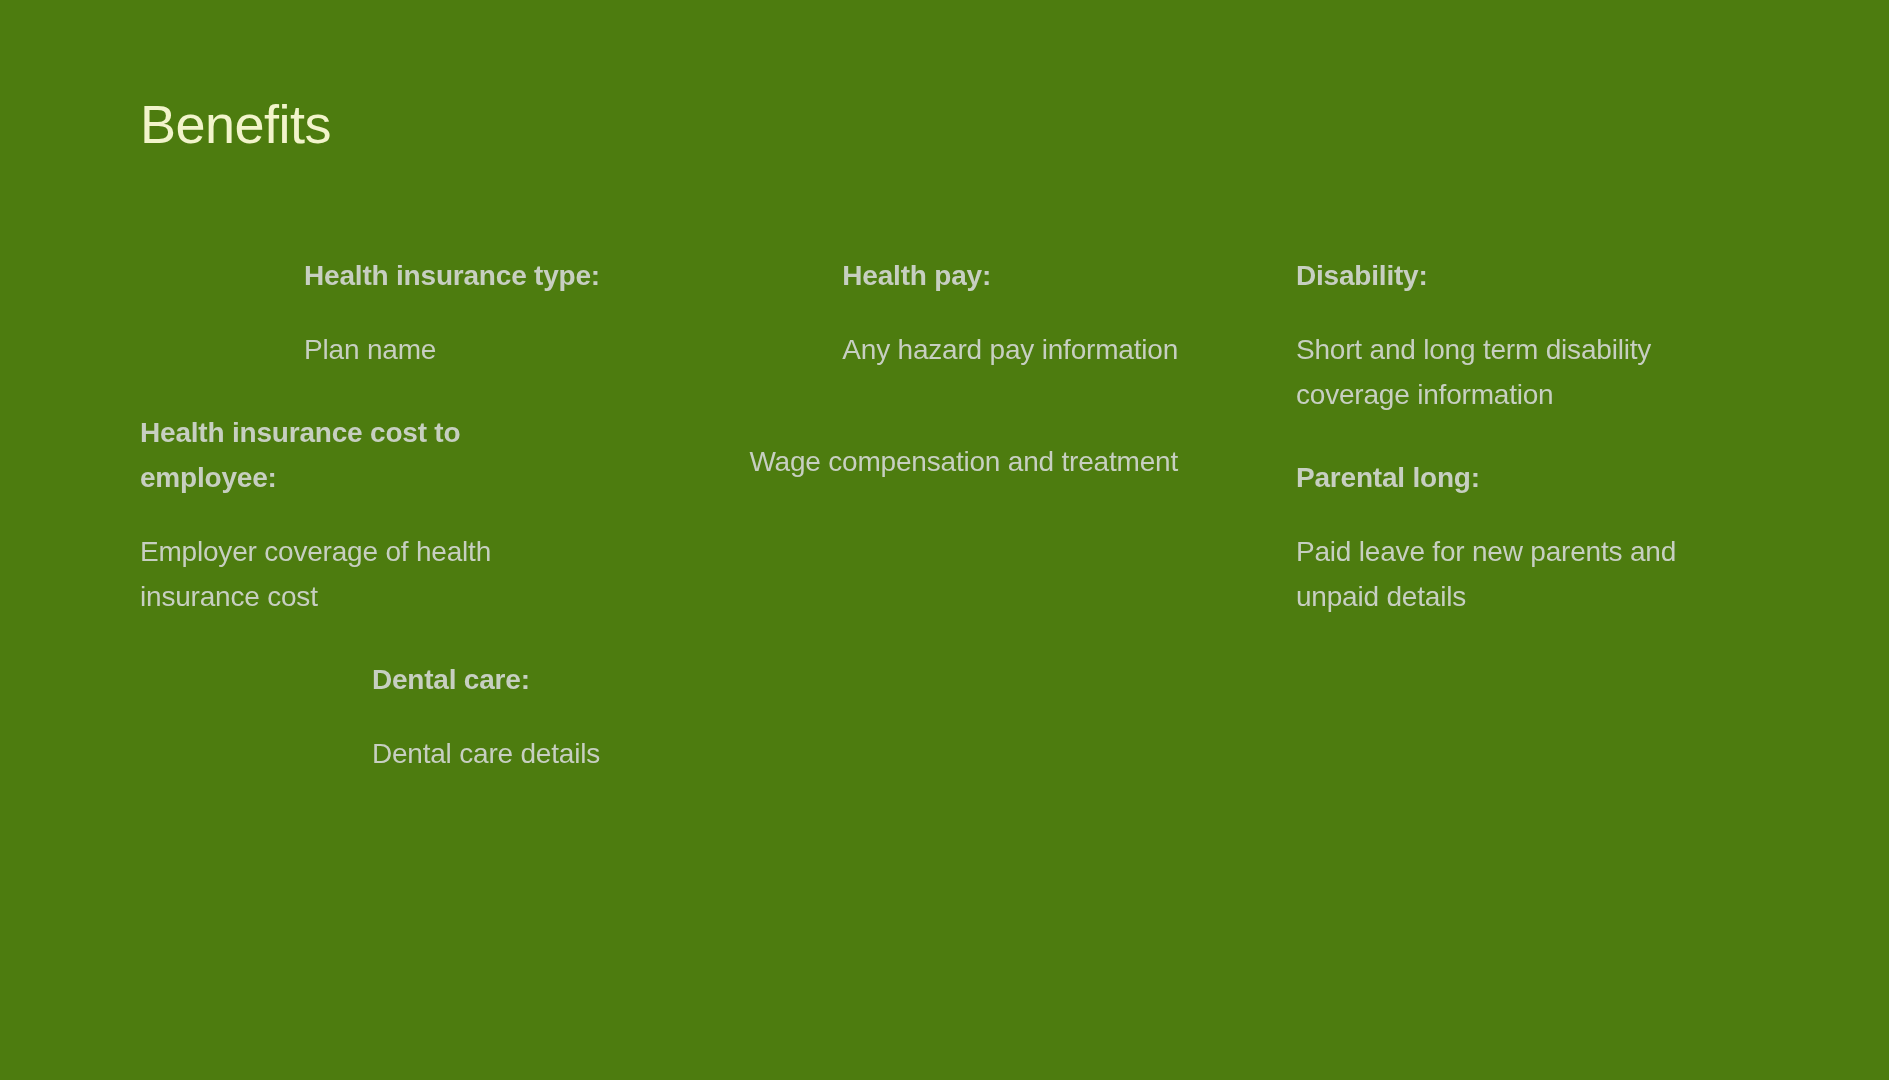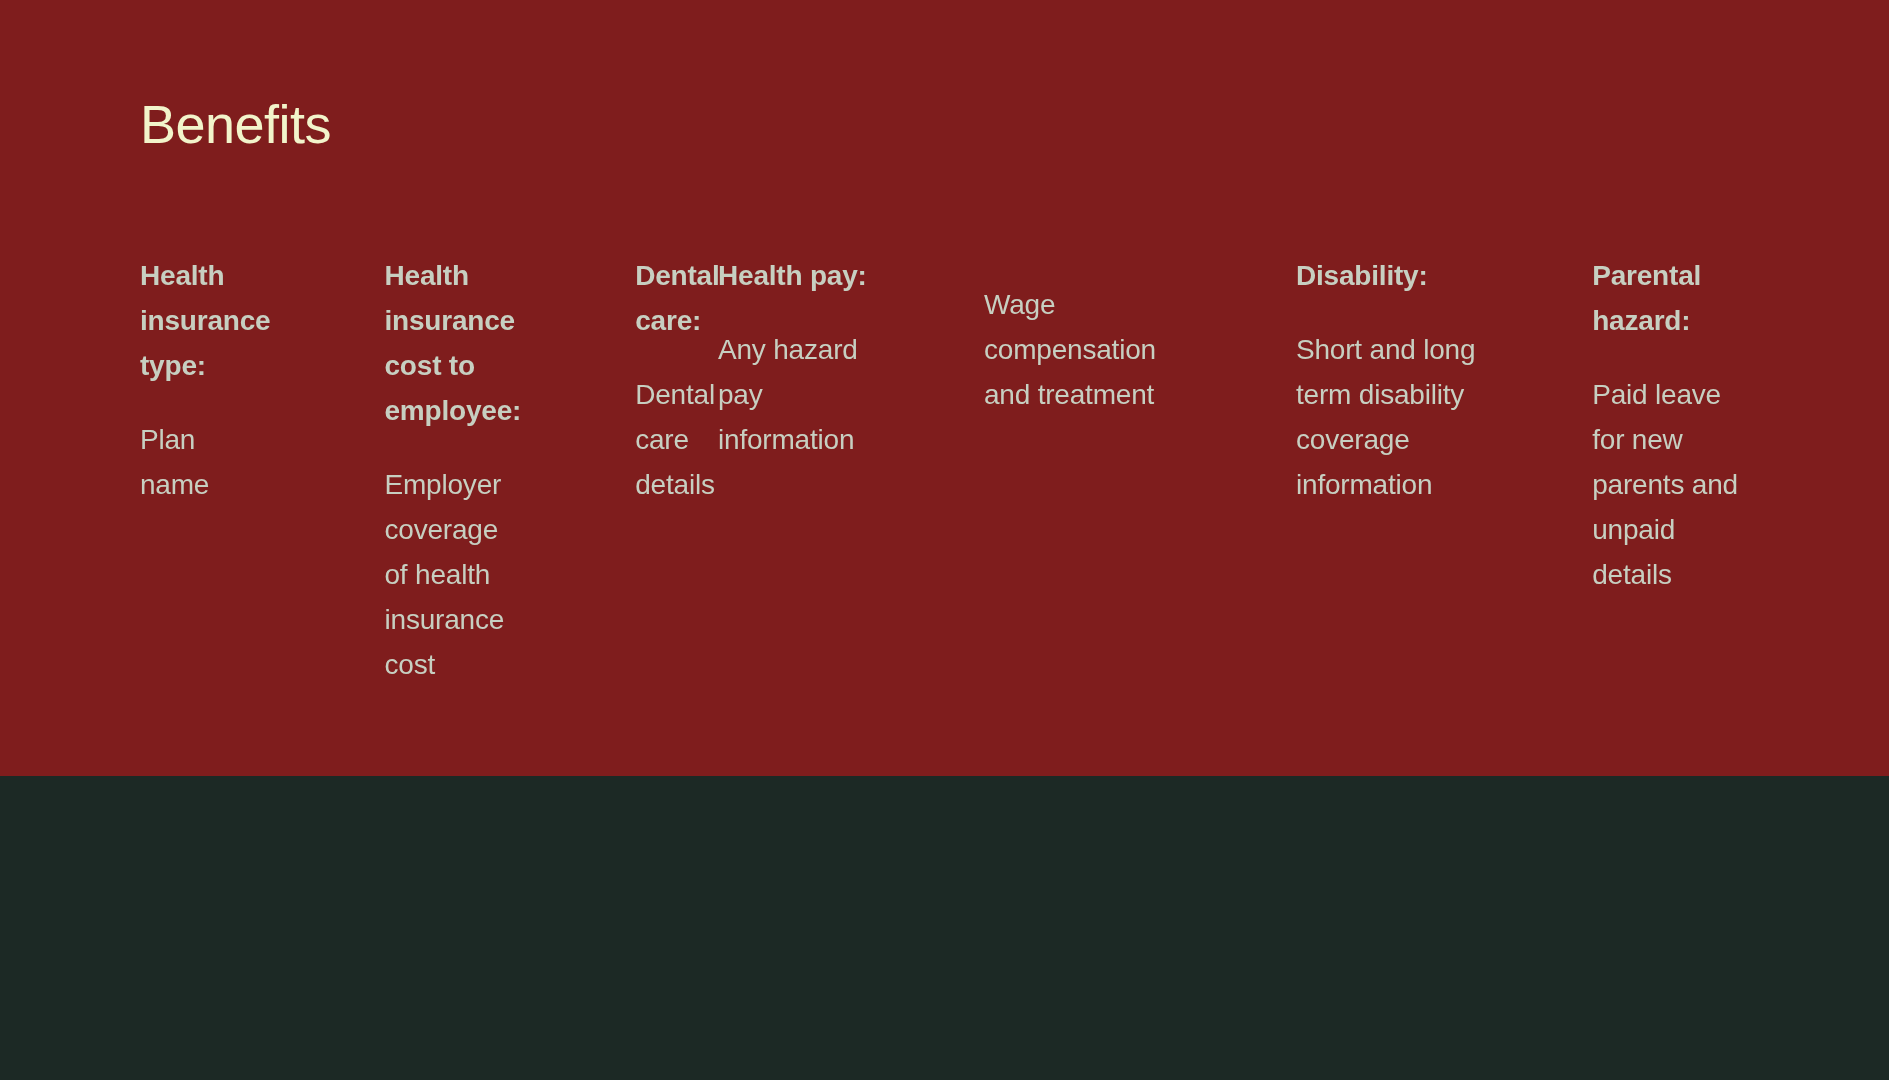--- a/index.html
+++ b/index.html
@@ -3,44 +3,45 @@
 <meta charset="utf-8">
 <style>
   html, body {
     margin: 0;
     padding: 0;
     background: #1c2925;
   }
   .slide {
     position: relative;
     width: 1889px;
-    height: 776px;
-    background: #7f1d1d;
+    height: 1080px;
+    background: #4d7c0f;
     box-sizing: border-box;
     padding: 92px 120px 0 140px;
     overflow: hidden;
     font-family: "Liberation Sans", sans-serif;
   }
   .slide-title {
     margin: 0 0 96px 0;
     font-size: 54px;
     line-height: 1.2;
     font-weight: 400;
     letter-spacing: -0.5px;
     color: #f2f4cb;
   }
   .benefits-grid {
     display: grid;
     grid-template-columns: repeat(3, 460px);
     column-gap: 118px;
   }
   .benefits-column {
     display: flex;
-    flex-direction: row;
-    gap: 114px;
+    flex-direction: column;
+    gap: 38px;
+    align-items: flex-end;
   }
   .benefit-item {
     font-size: 28px;
     line-height: 45px;
     letter-spacing: -0.2px;
     color: #c7cfc1;
   }
   .benefit-label {
     font-weight: 700;
   }
@@ -82,19 +83,19 @@
         <div class="benefit-description">Wage compensation and treatment</div>
       </div>
     </div>
 
     <div class="benefits-column">
       <div class="benefit-item">
         <div class="benefit-label">Disability:</div>
         <div class="benefit-description">Short and long term disability coverage information</div>
       </div>
       <div class="benefit-item">
-        <div class="benefit-label">Parental hazard:</div>
+        <div class="benefit-label">Parental long:</div>
         <div class="benefit-description">Paid leave for new parents and unpaid details</div>
       </div>
     </div>
 
   </div>
 </div>
 
 </body></html>

